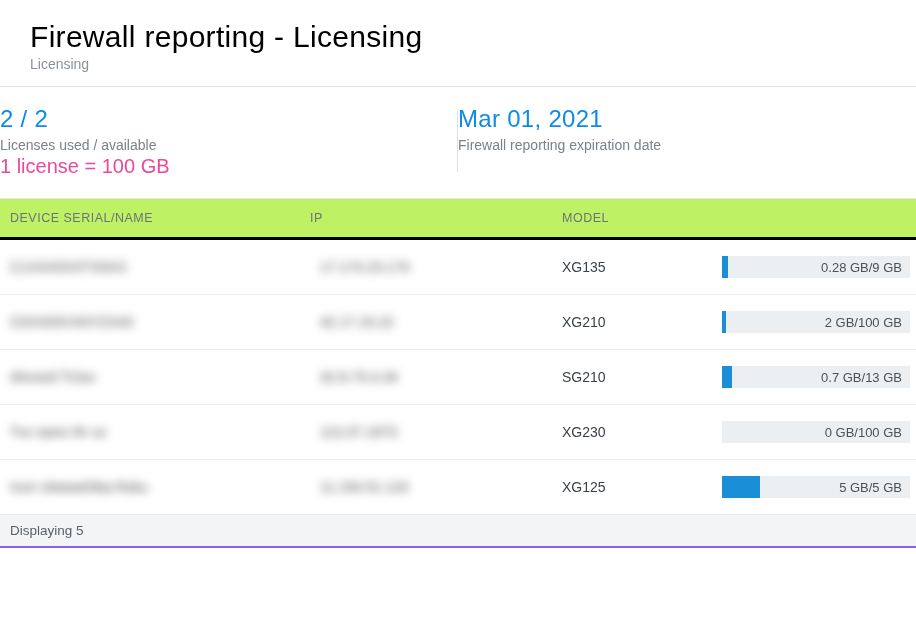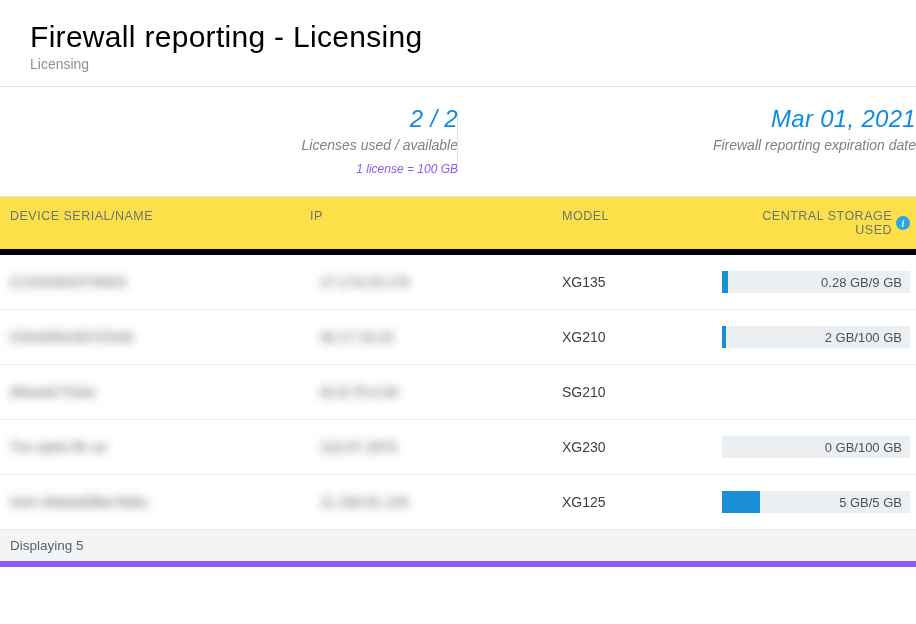--- a/index.html
+++ b/index.html
@@ -27,23 +27,22 @@
       color: #8a9199;
       margin-top: 2px;
     }
     .summary-row {
       display: flex;
       border-top: 1px solid #e0e0e0;
       padding: 18px 0 20px 0;
     }
     .summary-cell {
       flex: 1;
-      text-align: right;
+      text-align: left;
       position: relative;
-      font-style: italic;
     }
     .summary-cell:first-child::after {
       content: "";
       position: absolute;
       right: 0;
       top: 6px;
       bottom: 6px;
       width: 1px;
       background: #e0e0e0;
     }
@@ -52,32 +51,32 @@
       font-weight: 500;
       color: #0d8be6;
       letter-spacing: 0.3px;
     }
     .summary-label {
       font-size: 14px;
       color: #7a828a;
       margin-top: 4px;
     }
     .summary-note {
-      font-size: 12px;
-      color: #8b5cf6;
-      margin-top: 9px;
+      font-size: 20px;
+      color: #ec4899;
+      margin-top: 2px;
     }
     .table {
       width: 100%;
     }
     .thead {
       display: flex;
-      background: #fde047;
+      background: #bef264;
       border-top: 1px solid #e4e6e8;
-      border-bottom: 6px solid #000000;
+      border-bottom: 3px solid #000000;
       padding: 12px 0;
     }
     .th {
       font-size: 12.5px;
       letter-spacing: 0.5px;
       color: #6b737b;
       font-weight: 500;
     }
     .col-device { width: 310px; padding-left: 10px; }
     .col-ip { width: 252px; }
@@ -153,21 +152,21 @@
       display: flex;
       align-items: center;
       font-size: 13px;
       color: #4a5158;
     }
     .footer {
       background: #f2f4f5;
       padding: 8px 10px;
       font-size: 13.5px;
       color: #5a6168;
-      border-bottom: 6px solid #8b5cf6;
+      border-bottom: 2px solid #8b5cf6;
     }
   </style>
 </head>
 <body>
 
 <div class="header">
   <div class="page-title">Firewall reporting - Licensing</div>
   <div class="subtitle">Licensing</div>
 </div>
 
@@ -181,24 +180,20 @@
     <div class="summary-big">Mar 01, 2021</div>
     <div class="summary-label">Firewall reporting expiration date</div>
   </div>
 </div>
 
 <div class="table">
   <div class="thead">
     <div class="th col-device">DEVICE SERIAL/NAME</div>
     <div class="th col-ip">IP</div>
     <div class="th col-model">MODEL</div>
-    <div class="th col-storage">
-      <span>CENTRAL STORAGE USED</span>
-      <span class="info-icon">i</span>
-    </div>
   </div>
   <div class="tbody" id="tbody">
       <div class="tr">
         <div class="td col-device"><span class="blurred">C1XXX0XXTX0XX</span></div>
         <div class="td col-ip"><span class="blurred">17.174.23.174</span></div>
         <div class="td col-model">XG135</div>
         <div class="td col-storage storage-cell">
           <div class="progress">
             <div class="progress-fill" style="width: 3.1%;"></div>
             <div class="progress-text">0.28 GB/9 GB</div>
@@ -213,20 +208,26 @@
           <div class="progress">
             <div class="progress-fill" style="width: 2%;"></div>
             <div class="progress-text">2 GB/100 GB</div>
           </div>
         </div>
       </div>
       <div class="tr">
         <div class="td col-device"><span class="blurred">Ahvved Tr2ov</span></div>
         <div class="td col-ip"><span class="blurred">42.8.75.4.34</span></div>
         <div class="td col-model">SG210</div>
+        <div class="td col-storage storage-cell">
+          <div class="progress">
+            <div class="progress-fill" style="width: 5.4%;"></div>
+            <div class="progress-text">0.7 GB/13 GB</div>
+          </div>
+        </div>
       </div>
       <div class="tr">
         <div class="td col-device"><span class="blurred">Tvv swnn Rr uv</span></div>
         <div class="td col-ip"><span class="blurred">113.37.1973</span></div>
         <div class="td col-model">XG230</div>
         <div class="td col-storage storage-cell">
           <div class="progress">
             <div class="progress-fill" style="width: 0%;"></div>
             <div class="progress-text">0 GB/100 GB</div>
           </div>

